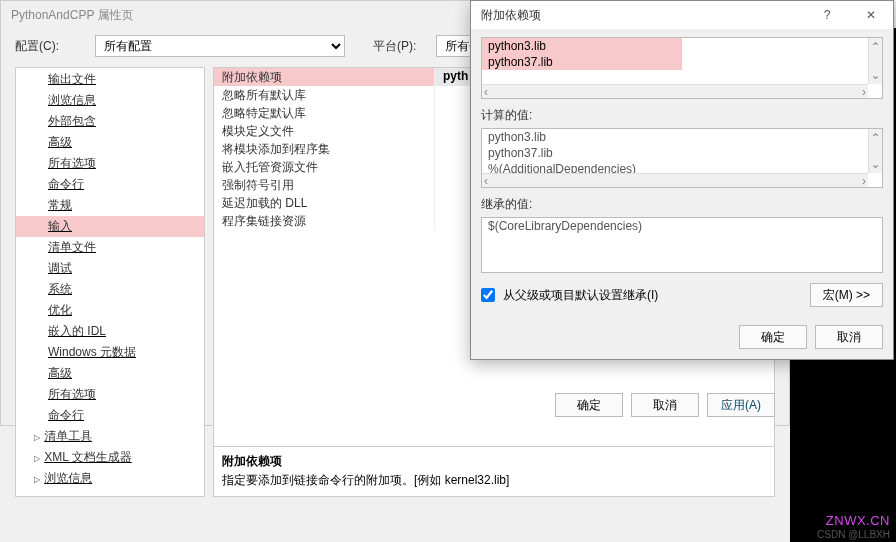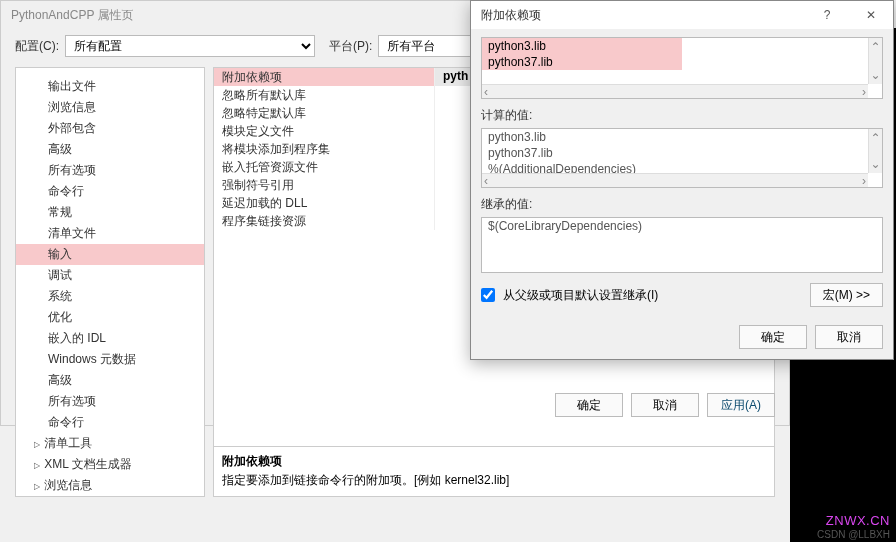--- a/index.html
+++ b/index.html
@@ -1,27 +1,27 @@
 <!DOCTYPE html>
 <html><head>
 <meta charset="utf-8">
 <style>
 * { box-sizing: border-box; margin: 0; padding: 0; font-family: "Segoe UI", "Microsoft YaHei", Tahoma, sans-serif; font-size: 12px; }
 body { background: #f0f0f0; width: 896px; height: 542px; position: relative; overflow: hidden; }
 
 .main-window { position: absolute; left: 0; top: 0; width: 790px; height: 426px; background: #f0f0f0; border: 1px solid #ccc; }
 .main-titlebar { height: 28px; padding: 6px 10px; color: #888; }
-.config-row { display: flex; align-items: center; padding: 6px 14px 10px 14px; gap: 6px; }
+.config-row { display: flex; align-items: center; padding: 6px 14px 10px 14px; gap: 20px; }
 .config-row label { color: #333; }
 .config-row select { height: 22px; padding: 1px 4px; border: 1px solid #bbb; background: #fff; }
-.config-select { width: 250px; }
+.config-select { width: 250px; margin-left: 16px; }
 .platform-select { width: 225px; }
 
 .body-area { display: flex; padding: 0 14px; gap: 8px; height: 430px; }
-.tree-panel { width: 190px; border: 1px solid #ccc; background: #fff; overflow: hidden; padding-top: 8px; }
+.tree-panel { width: 190px; border: 1px solid #ccc; background: #fff; overflow: hidden; padding-top: 1px; text-decoration: underline; }
 .tree-item { padding: 2px 4px 2px 32px; color: #333; cursor: default; white-space: nowrap; }
 .tree-item.l1 { padding-left: 18px; }
 .tree-item.triangle::before { content: "◢"; display: inline-block; font-size: 8px; color: #555; margin-right: 4px; transform: translateY(-1px); }
 .tree-item.triangle-r::before { content: "▷"; display: inline-block; font-size: 8px; color: #555; margin-right: 4px; }
 .tree-item.highlight { background: #f8c9cb; }
 
 .right-panel { flex: 1; display: flex; flex-direction: column; }
 .grid-panel { flex: 1; border: 1px solid #ccc; background: #fff; }
 .grid-row { display: flex; height: 18px; }
 .grid-label { width: 220px; padding: 1px 8px; color: #333; }
@@ -77,22 +77,22 @@
 
   <div class="body-area">
     <div class="tree-panel" id="tree-panel">
         <div class="tree-item">输出文件</div>
         <div class="tree-item">浏览信息</div>
         <div class="tree-item">外部包含</div>
         <div class="tree-item">高级</div>
         <div class="tree-item">所有选项</div>
         <div class="tree-item">命令行</div>
         <div class="tree-item">常规</div>
+        <div class="tree-item highlight">输入</div>
         <div class="tree-item">清单文件</div>
-        <div class="tree-item highlight">输入</div>
         <div class="tree-item">调试</div>
         <div class="tree-item">系统</div>
         <div class="tree-item">优化</div>
         <div class="tree-item">嵌入的 IDL</div>
         <div class="tree-item">Windows 元数据</div>
         <div class="tree-item">高级</div>
         <div class="tree-item">所有选项</div>
         <div class="tree-item">命令行</div>
         <div class="tree-item l1 triangle-r">清单工具</div>
         <div class="tree-item l1 triangle-r">XML 文档生成器</div>

